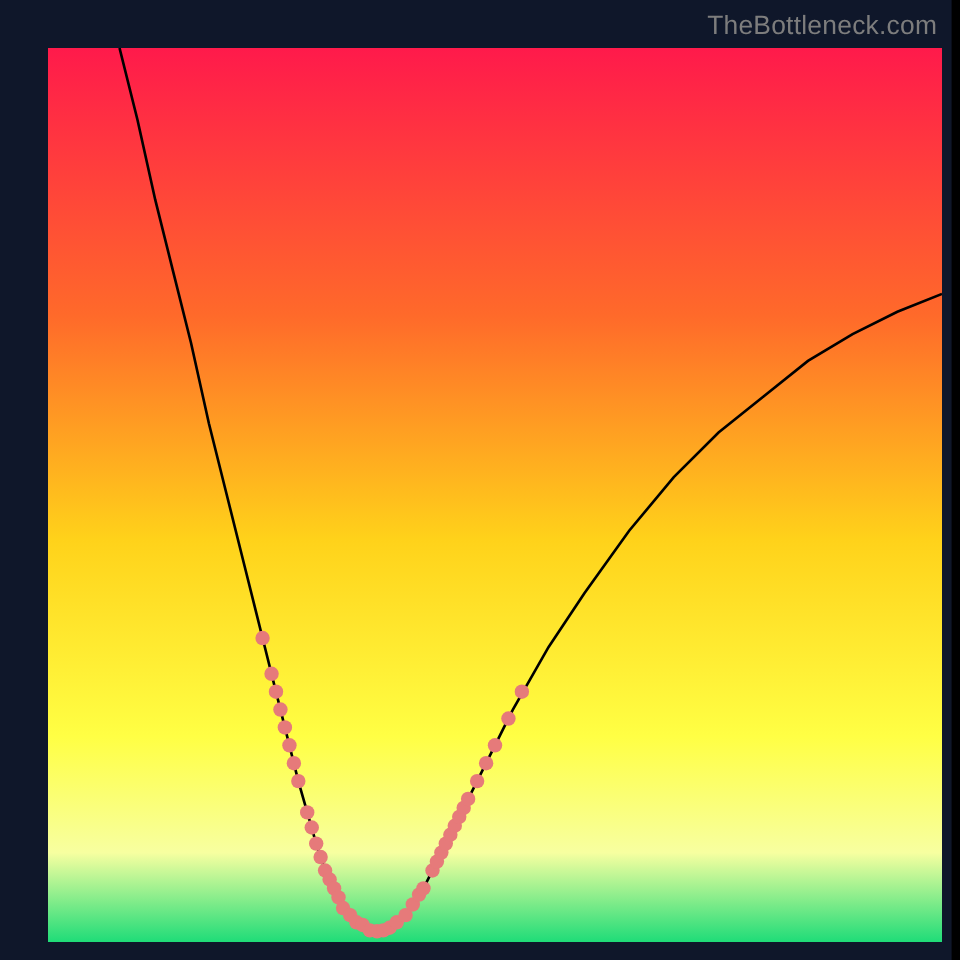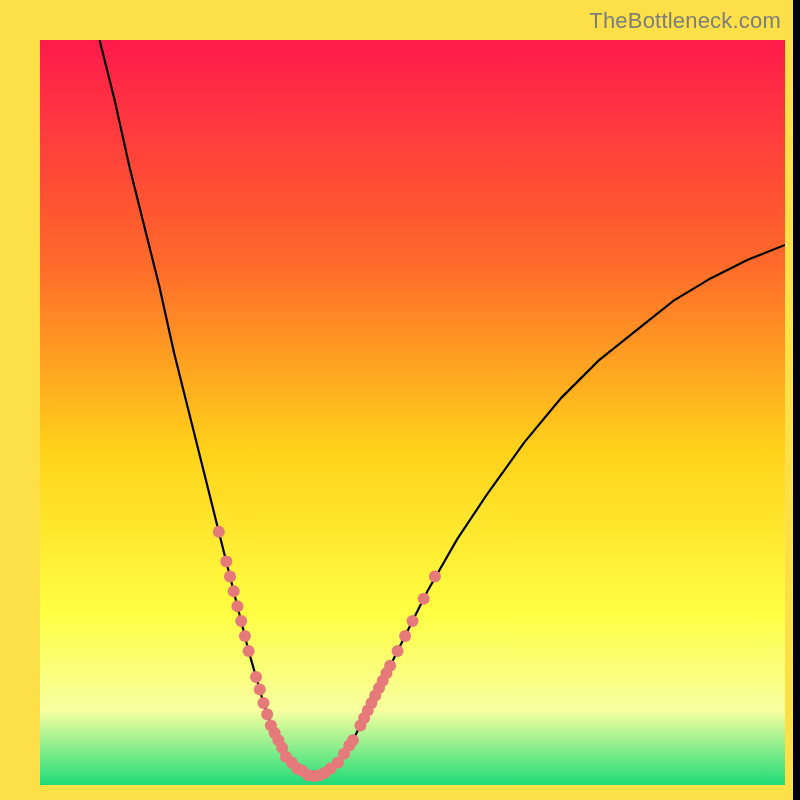--- a/index.html
+++ b/index.html
@@ -8,21 +8,21 @@
     width: 800px;
     height: 800px;
     background: #000;
     font-family: Arial, Helvetica, sans-serif;
     overflow: hidden;
   }
   .canvas-wrap {
     position: relative;
     width: 793px;
     height: 800px;
-    background: #fde047;
+    background: #0f172a;
   }
   .plot-area {
     position: absolute;
     left: 40px;
     top: 40px;
     width: 745px;
     height: 745px;
     
   }
   .watermark {

